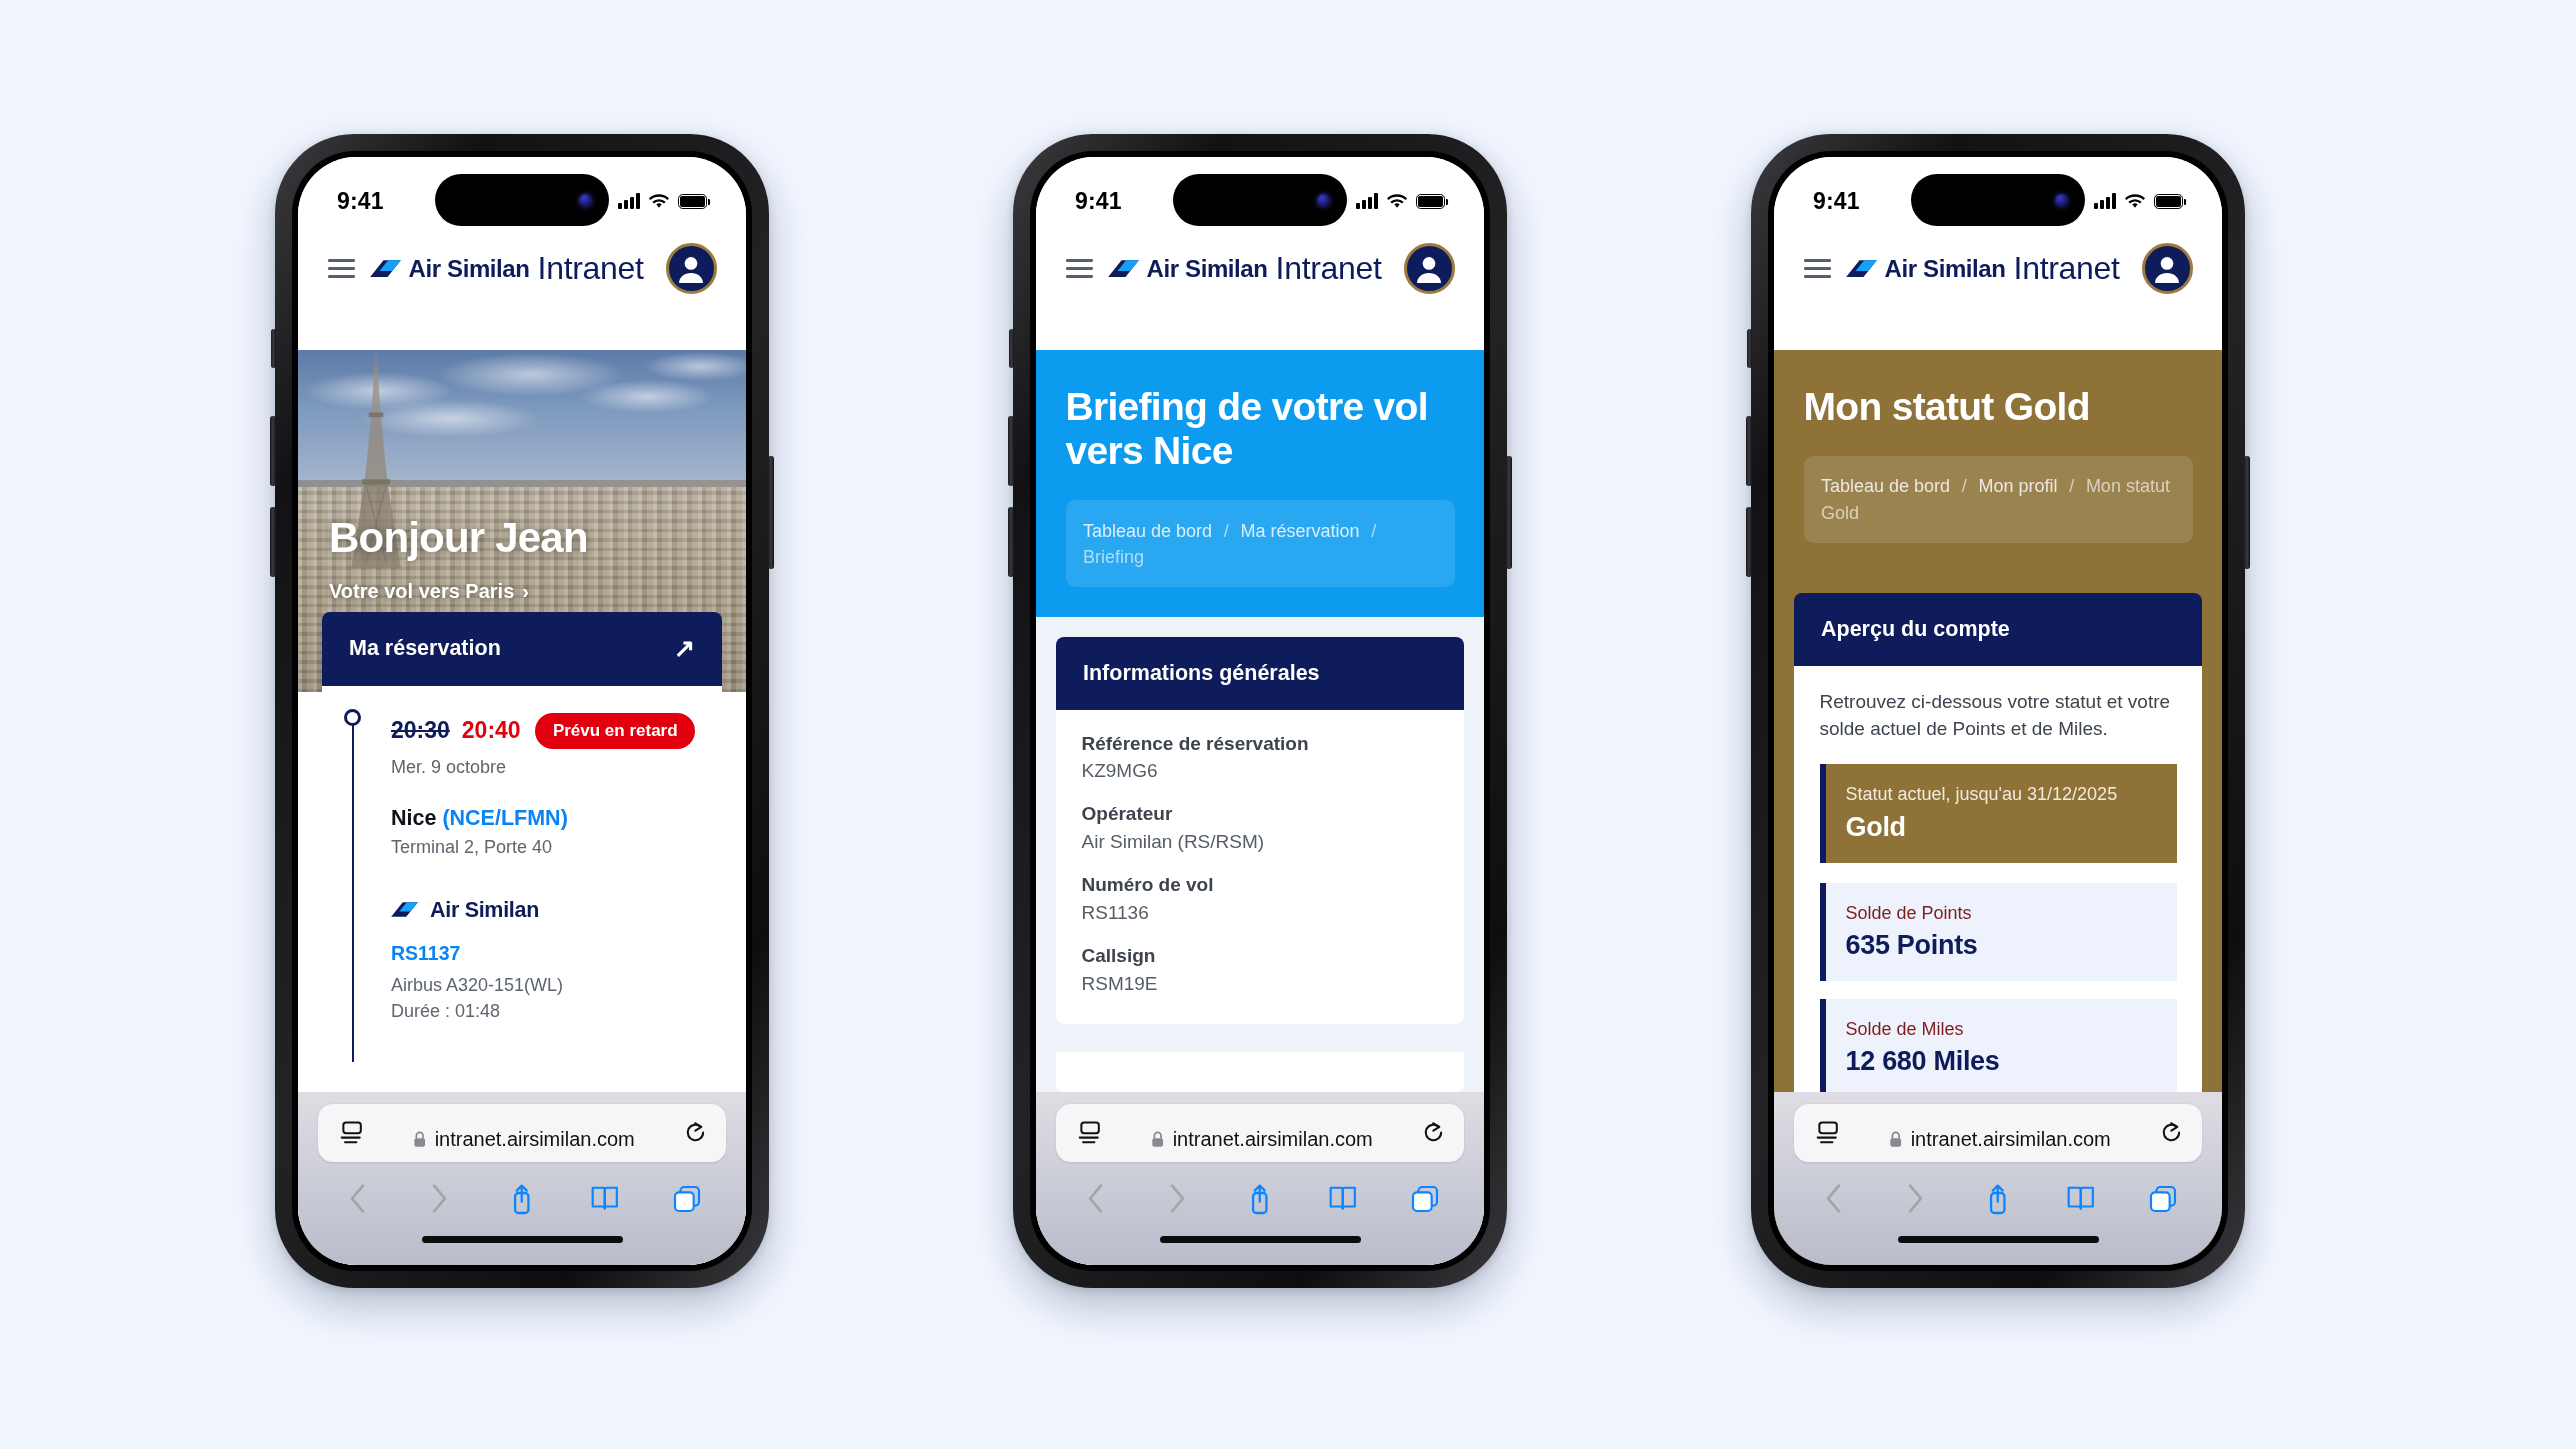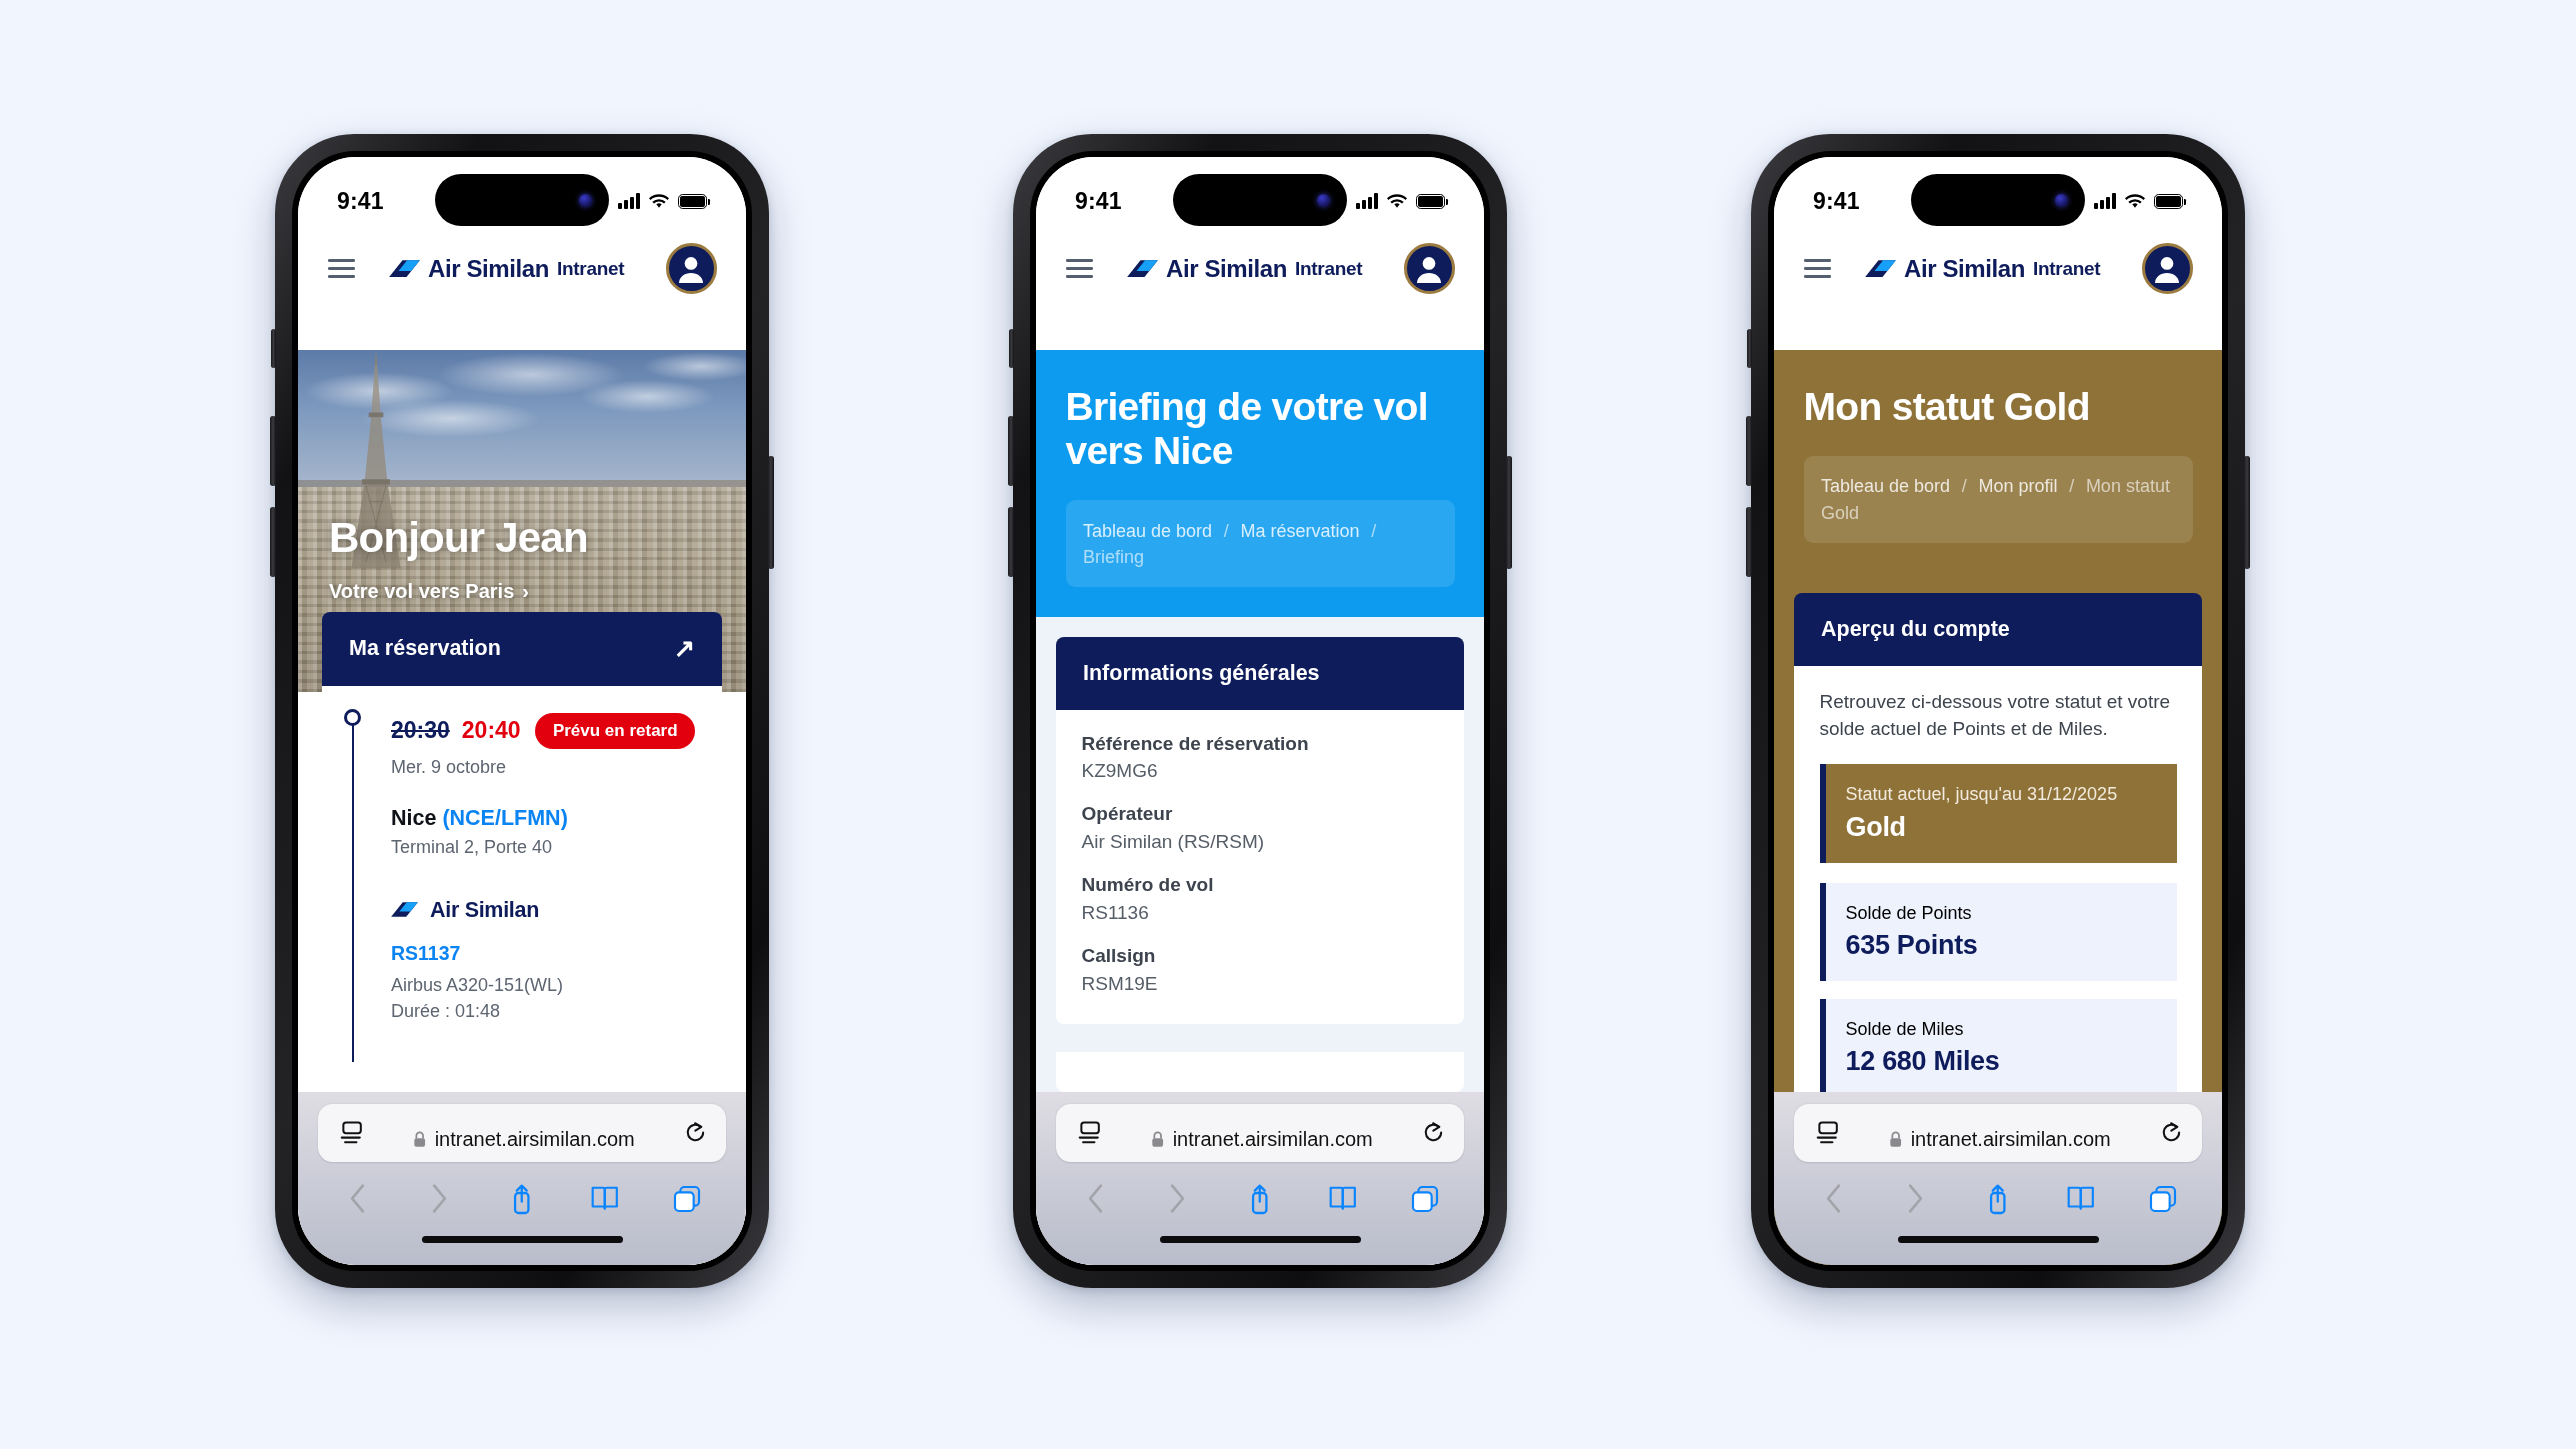--- a/index.html
+++ b/index.html
@@ -68,21 +68,21 @@
   .appbar {
     flex: 0 0 67px; background:#fff; display:flex; align-items:center;
     padding: 0 29.5px; z-index:5; position: relative;
   }
   .burger { width:27px; display:flex; flex-direction:column; gap:5.4px; cursor:pointer; }
   .burger span { display:block; height:2.7px; background:#55606e; border-radius:1.3px; }
   .brand { flex:1; display:flex; align-items:center; justify-content:center; gap:8px; margin-left:-6.7px;}
   .tail { width: 31px; height: 20px; position: relative; flex: 0 0 auto;}
   .tail svg { display:block; }
   .brand-bold { font-size: 24px; font-weight: 800; color:#0e1c5b; letter-spacing:-0.4px; }
-  .brand-light { font-size: 19px; font-weight: 700; color:#0e1c5b; letter-spacing:-0.3px; }
+  .brand-light { font-size: 32px; font-weight: 400; color:#0e1c5b; letter-spacing:-0.3px; }
   .avatar {
     width: 51px; height: 51px; border-radius: 50%;
     background: #0e1c5b; border: 3.4px solid #9b7b3f;
     display:flex; align-items:center; justify-content:center; flex:0 0 auto;
   }
   .avatar svg { display:block; }
 
   
   .content { flex: 1 1 auto; position: relative; overflow: hidden; background:#fff;margin-top:48px; }
 
@@ -170,21 +170,21 @@
   .kv:last-child{ margin-bottom:0; }
   .kv .k{ font-size:19px; font-weight:700; color:#3d444e; }
   .kv .v{ margin-top:5.4px; font-size:19px; color:#555d67; }
 
   .intro{ padding: 23px 25.5px 12px; font-size:19px; line-height:1.42; color:#3d444e; background:#fff;}
   .statcard{ margin: 9.4px 25.5px 0; padding: 20px 20px; border-left:6.7px solid #0e1c5b; }
   .statcard.gold{ background:#8e7238; border-left-color:#0e1c5b; }
   .statcard.lite{ background:#eef2fc; }
   .statcard .lab{ font-size:18px; }
   .statcard.gold .lab{ color:#f3eade; }
-  .statcard.lite .lab{ color:#000000; }
+  .statcard.lite .lab{ color:#7f1d1d; }
   .statcard .val{ margin-top:6.7px; font-size:27px; font-weight:800; letter-spacing:-0.3px; }
   .statcard.gold .val{ color:#fff; }
   .statcard.lite .val{ color:#0e1c5b; }
   .statcard.lite + .statcard.lite{ margin-top:17.4px; }
 
   
   .safari{
     position:absolute; left:0; right:0; bottom:0; z-index:9;
     background: linear-gradient(180deg,#dfdde3 0%, #cfd0da 40%, #b9bcca 100%);
     padding: 12px 20px 0; backdrop-filter: blur(5.4px);

